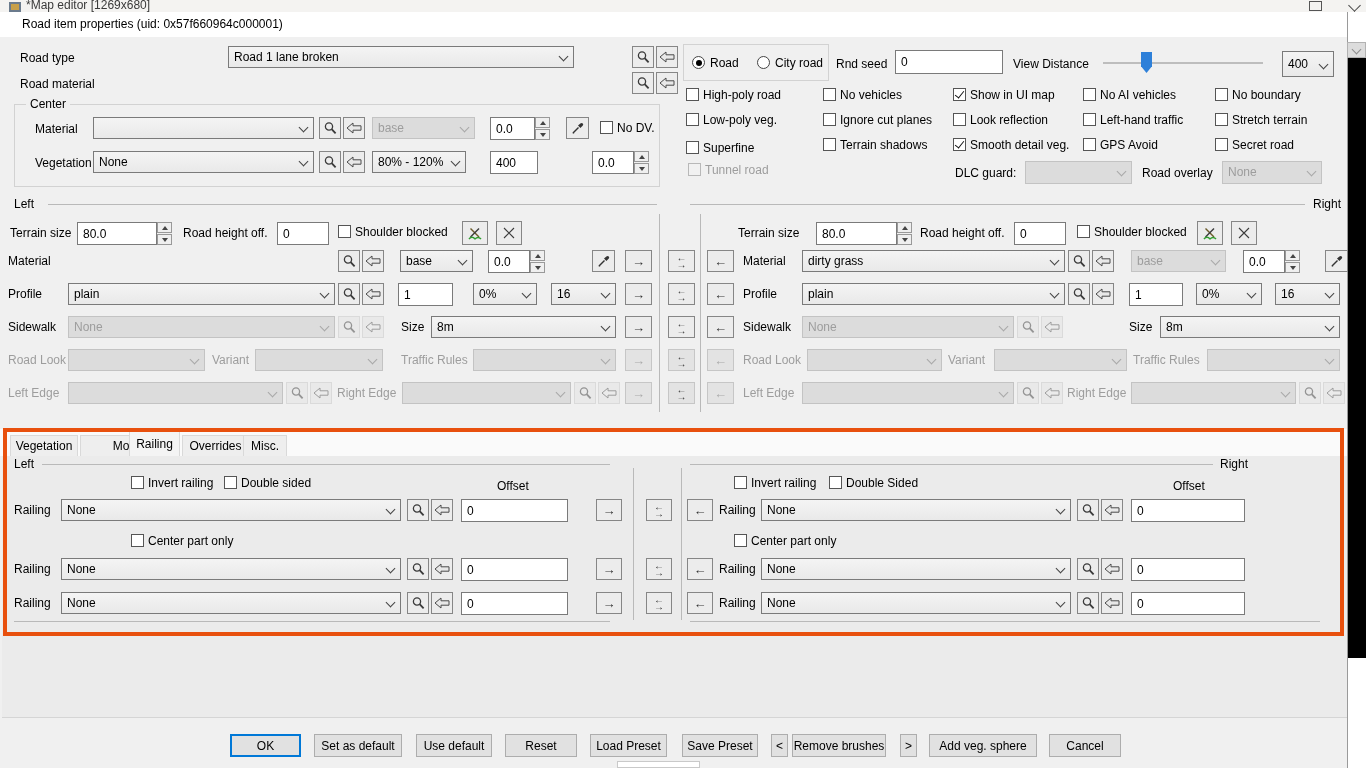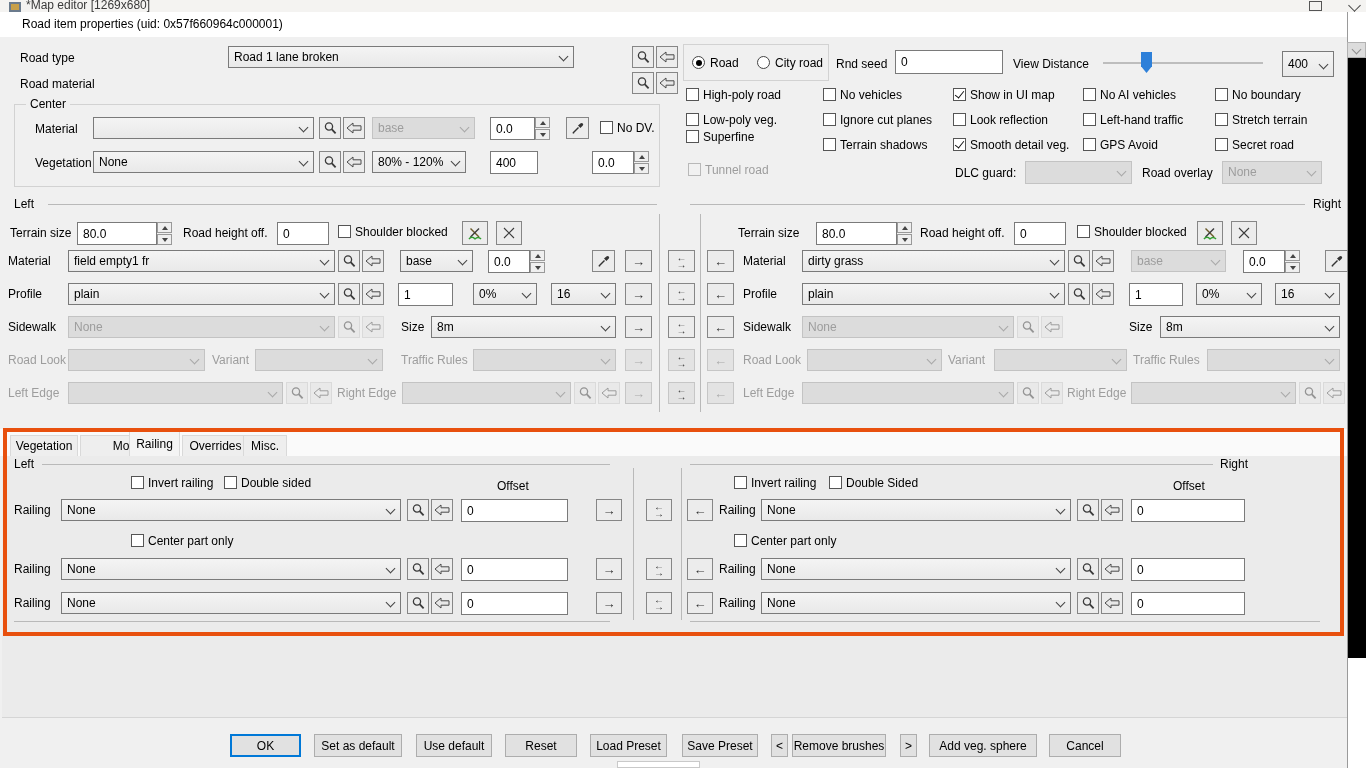--- a/index.html
+++ b/index.html
@@ -166,21 +166,21 @@
       <span>Look reflection</span>
     </div>
   <div class="cb" style="left:1083px;top:113px;">
       <span class="bx"></span>
       <span>Left-hand traffic</span>
     </div>
   <div class="cb" style="left:1215px;top:113px;">
       <span class="bx"></span>
       <span>Stretch terrain</span>
     </div>
-  <div class="cb" style="left:686px;top:130px;">
+  <div class="cb" style="left:686px;top:141px;">
       <span class="bx"></span>
       <span>Superfine</span>
     </div>
   <div class="cb" style="left:823px;top:138px;">
       <span class="bx"></span>
       <span>Terrain shadows</span>
     </div>
   <div class="cb checked" style="left:953px;top:138px;">
       <span class="bx"></span>
       <span>Smooth detail veg.</span>
@@ -362,21 +362,20 @@
         <svg width="16" height="16" viewBox="0 0 16 16">
           <path d="M3 3 L13 13 M13 3 L3 13" stroke="#3c3c3c" stroke-width="1.1"></path>
         </svg>
       </span>
     </div>
 
   <div class="vr" style="left:659px;top:214px;height:198px;"></div>
   <div class="vr" style="left:700px;top:214px;height:198px;"></div>
 
   <span class="lb" style="left:8px;top:254px;">Material</span>
-  <div class="combo" style="left:68px;top:250px;width:267px;"><span>field empty1 fr</span><span class="chev"></span></div>
   <div class="ibtn" style="left:338px;top:250px;">
       <span>
         <svg width="15" height="15" viewBox="0 0 15 15">
           <circle cx="6" cy="5.5" r="3.6" fill="none" stroke="#3a3a3a" stroke-width="1.3"></circle>
           <line x1="8.6" y1="8.2" x2="12.6" y2="12.4" stroke="#3a3a3a" stroke-width="1.8"></line>
         </svg>
       </span>
     </div>
   <div class="ibtn" style="left:362px;top:250px;">
       <span>

